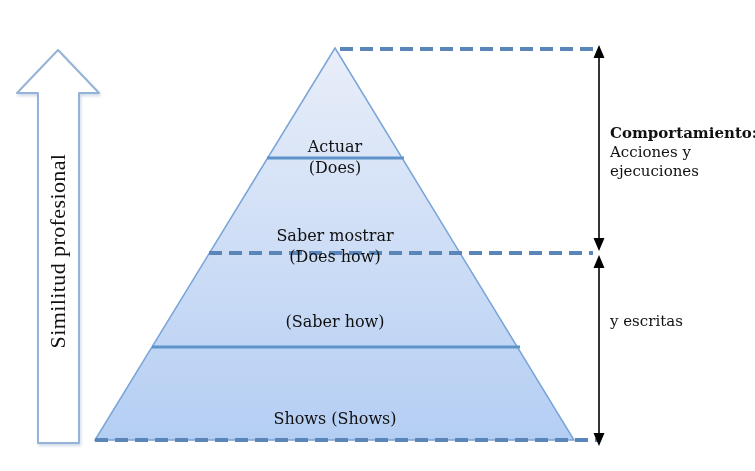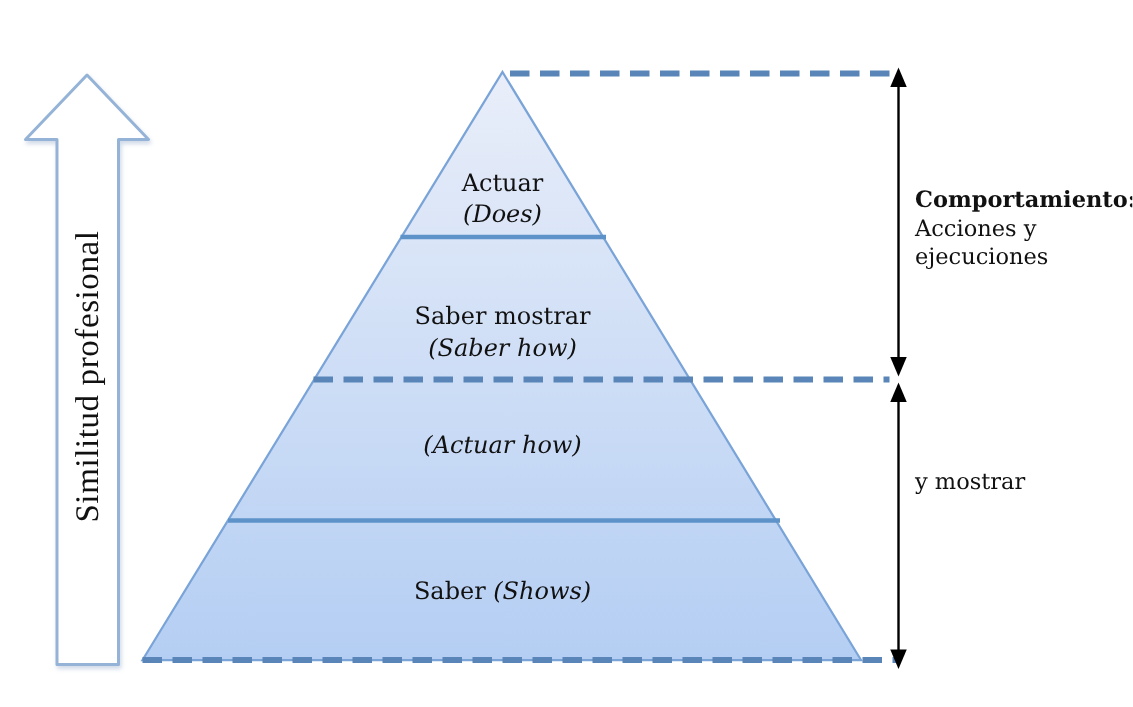--- a/index.html
+++ b/index.html
@@ -52,22 +52,23 @@
     white-space: nowrap;
   }
   .level {
     position: absolute;
     left: 335px;
     transform: translateX(-50%);
     text-align: center;
     font-size: 16px;
     line-height: 21px;
     white-space: nowrap;
+    margin-top: 25px;
   }
-  .italic { font-style: italic; }
+  .italic { }
   .sp { margin-left: 5px; }
   .annot {
     position: absolute;
     left: 610px;
     font-size: 15px;
     line-height: 19px;
     white-space: nowrap;
   }
   .annot .title { font-weight: bold; }
 </style>
@@ -110,34 +111,34 @@
 
   <div class="rot-label">Similitud profesional</div>
 
   <div class="level" style="top:111px">
     <div>Actuar</div>
     <div class="italic">(Does)</div>
   </div>
 
   <div class="level" style="top:200px">
     <div>Saber mostrar</div>
+    <div class="italic">(Does how)</div>
+  </div>
+
+  <div class="level" style="top:286px">
     <div class="italic">(Saber how)</div>
   </div>
 
-  <div class="level" style="top:286px">
-    <div class="italic">(Actuar how)</div>
-  </div>
-
   <div class="level" style="top:383px">
-    <span>Saber</span><span class="italic sp">(Shows)</span>
+    <span>Shows</span><span class="italic sp">(Shows)</span>
   </div>
 
   <div class="annot" style="top:124px">
     <div class="title">Comportamiento:</div>
     <div>Acciones y</div>
     <div>ejecuciones</div>
   </div>
 
   <div class="annot" style="top:312px">
-    <div>y mostrar</div>
+    <div>y escritas</div>
   </div>
 
 </div>
 
 </body></html>

